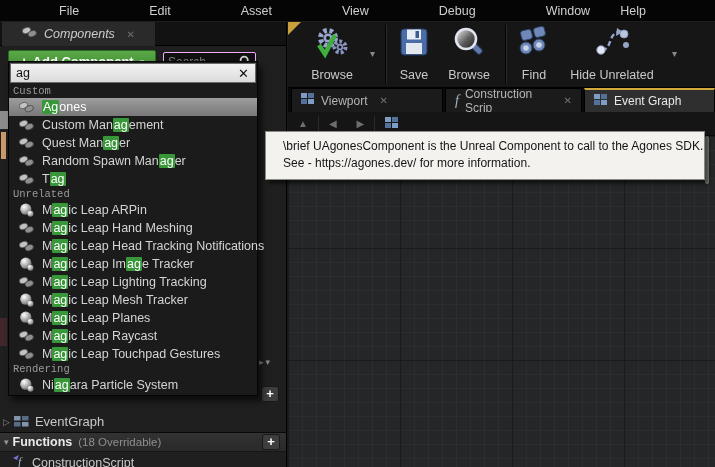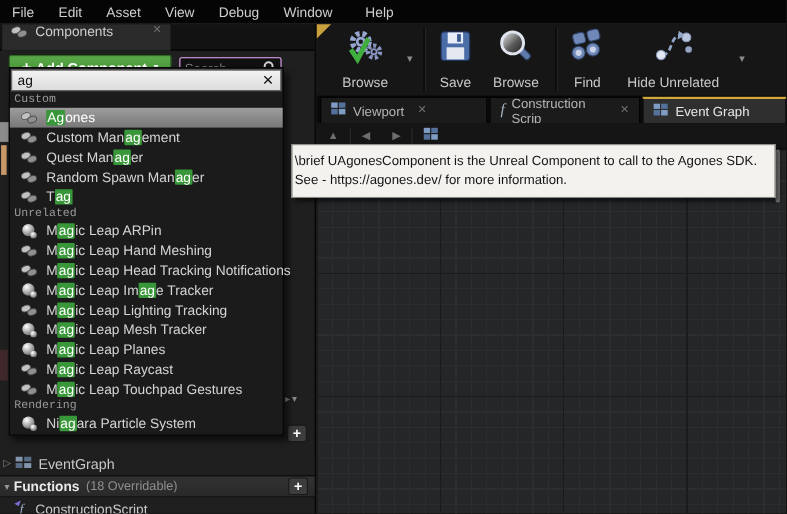--- a/index.html
+++ b/index.html
@@ -3,27 +3,27 @@
 <meta charset="utf-8">
 <style>
   * { margin:0; padding:0; box-sizing:border-box; }
   html,body { background:#111; }
   body { font-family:"Liberation Sans","DejaVu Sans",sans-serif; }
   #root { position:relative; width:715px; height:467px; background:#1a1a1a; overflow:hidden; }
   .abs { position:absolute; }
 
   
   #menu-bar { left:0; top:0; width:715px; height:22px; background:#050505; border-bottom:1px solid #1d1d1d; display:flex; align-items:center; padding-left:0; }
-  .menu-item { color:#cfcfcf; font-size:12.5px; padding:0 11px; line-height:22px; cursor:default; }
+  .menu-item { color:#cfcfcf; font-size:12.5px; padding:0 11px; line-height:22px; cursor:default;margin-left:48px; }
   .menu-item:last-child { margin-left:8px; }
 
   
   #left-panel { left:0; top:22px; width:287px; height:445px; background:#1f1f1f; border-right:1px solid #000; overflow:hidden; }
   #panel-header { position:absolute; left:0; top:0; width:100%; height:24px; background:#121212; border-bottom:1px solid #000; }
-  #components-tab { position:absolute; left:2px; top:0; width:153px; height:24px; background:#2a2a2a; display:flex; gap:7px; padding:0 8px; }
+  #components-tab { position:absolute; left:2px; top:0; width:153px; height:24px; background:#2a2a2a; display:flex; align-items:center; gap:7px; padding:0 20px;font-style:italic; }
   #components-tab .tab-label { color:#cccccc; font-size:12.5px; }
   #components-tab .tab-close { color:#6f6f6f; font-size:10px; margin-left:auto; }
 
   #add-component-btn { position:absolute; left:8px; top:28px; width:148px; height:23px; background:linear-gradient(#5aa948,#3e8a31); border:1px solid #2d6a22; border-radius:2px; display:flex; align-items:center; justify-content:center; gap:4px; color:#fff; }
   #add-component-btn .plus { font-weight:bold; font-size:15px; }
   #add-component-btn .lbl { font-weight:bold; font-size:13px; }
   #add-component-btn .caret { font-size:9px; margin-left:2px; color:#eaf3e6; }
 
   #panel-search { position:absolute; left:163px; top:30px; width:93px; height:19px; background:#101010; border:1px solid #f0abfc; border-radius:2px; display:flex; align-items:center; }
   #panel-search input { flex:1; min-width:0; background:transparent; border:none; outline:none; color:#cfcfcf; font-size:12px; padding:0 4px; font-family:inherit; }
@@ -86,21 +86,21 @@
   #dd-list { position:absolute; left:0; top:23px; width:248px; }
   .dd-header { height:13px; line-height:13px; color:#9a9a9a; font-size:10.5px; padding-left:4px;font-family:Liberation Mono, monospace; }
   .dd-row { height:18px; display:flex; align-items:center; padding-left:10px; }
   .dd-row.selected { background:linear-gradient(#9d9d9d,#787878); }
   .dd-icon { width:16px; height:14px; flex:0 0 auto; display:flex; align-items:center; }
   .dd-text { color:#d4d4d4; font-size:12.5px; margin-left:7px; white-space:nowrap; }
   .dd-row.selected .dd-text { color:#ffffff; }
   .dd-text .hl { background:#389738; color:#fff; border-radius:1px; padding:0 1px; }
 
   
-  #tooltip { left:265px; top:131px; width:440px; min-height:46px; background:#f3f2ee; border:1px solid #8a8a82; box-shadow:4px 4px 3px rgba(0,0,0,0.5); z-index:100; padding:6px 2px; }
+  #tooltip { left:265px; top:131px; width:440px; min-height:46px; background:#f3f2ee; border:1px solid #8a8a82; box-shadow:4px 4px 3px rgba(0,0,0,0.5); z-index:100; padding:6px 17px; }
   #tooltip div { color:#141414; font-size:12px; line-height:1.45; white-space:nowrap; }
 </style>
 </head>
 <body>
 
 <div id="root">
 
   <div id="menu-bar" class="abs">
       <div class="menu-item">File</div>
       <div class="menu-item">Edit</div>

